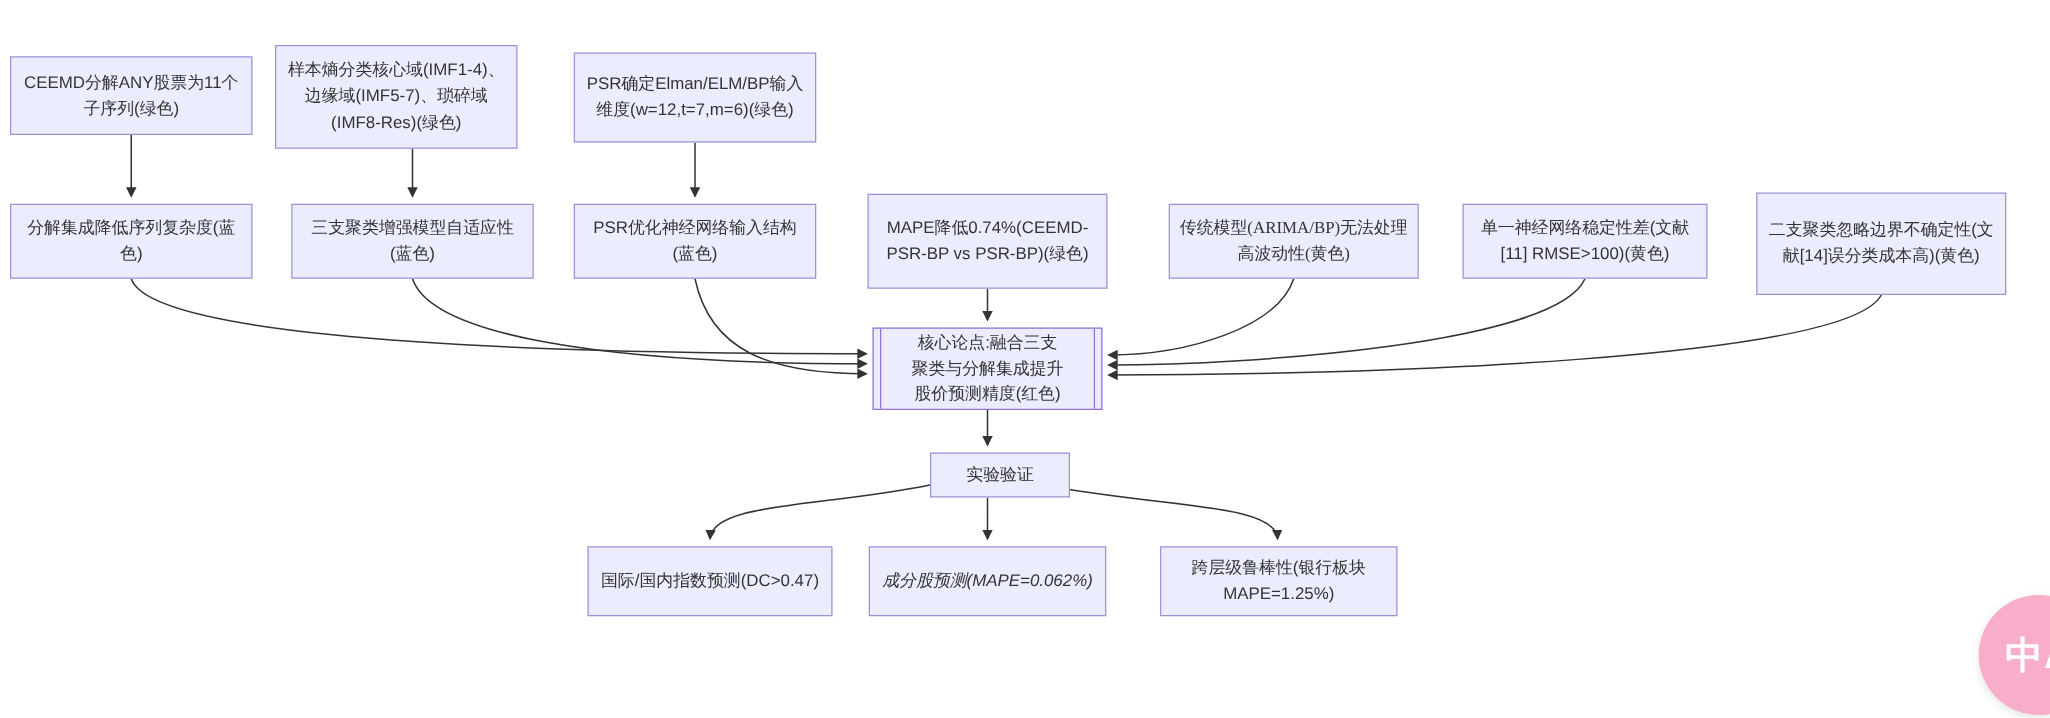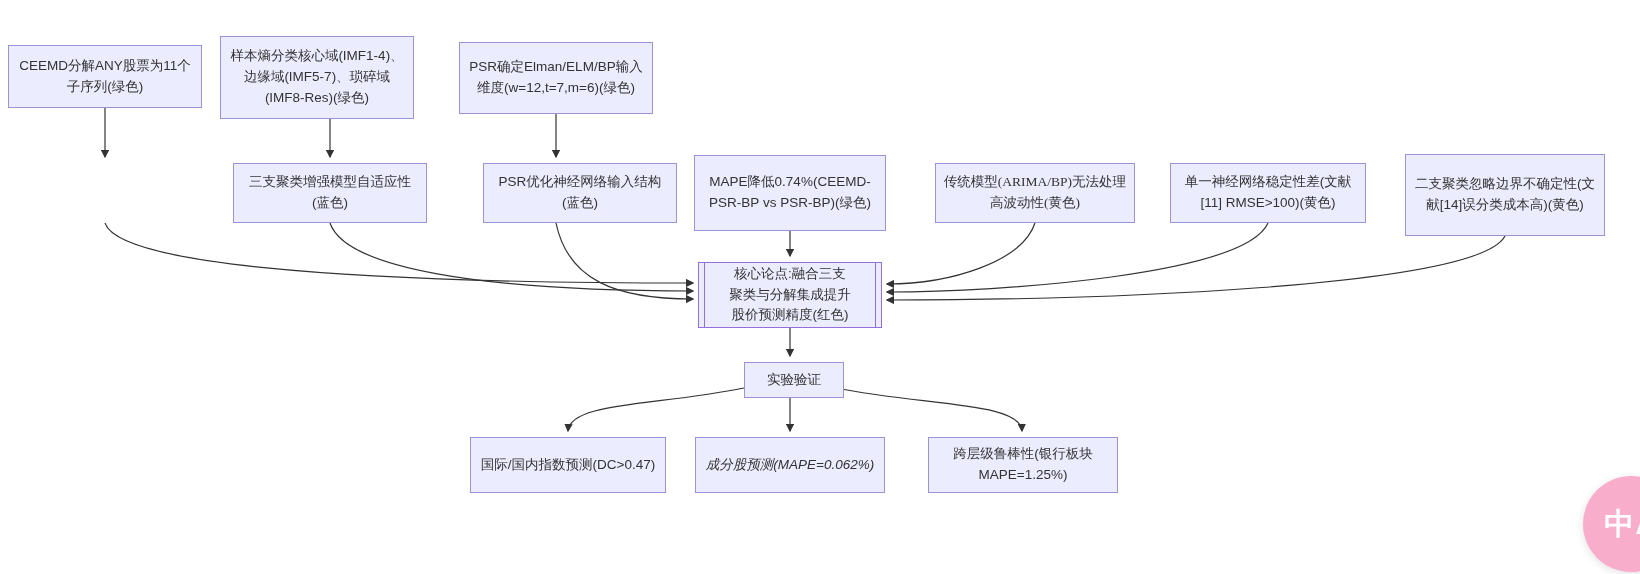--- a/index.html
+++ b/index.html
@@ -23,32 +23,32 @@
   .node{
     position:absolute;display:flex;align-items:center;justify-content:center;
     text-align:center;background:var(--node-fill);border:1px solid var(--node-border);
     color:#333333;font-size:13.5px;line-height:1.55;padding:2px 7px;box-sizing:border-box;
   }
   #node-a1{left:8px;top:45px;width:194px;height:63px;}
   #node-a2{left:220px;top:36px;width:194px;height:83px;}
   #node-a3{left:459px;top:42px;width:194px;height:72px;}
   #node-b1{left:8px;top:163px;width:194px;height:60px;}
   #node-b2{left:233px;top:163px;width:194px;height:60px;}
-  #node-b3{left:459px;top:163px;width:194px;height:60px;margin-left:24px;}
+  #node-b3{left:459px;top:163px;width:194px;height:60px;}
   #node-b4{left:694px;top:155px;width:192px;height:76px;}
   #node-b5{left:935px;top:163px;width:200px;height:60px;font-family:Liberation Serif, serif;}
   #node-b6{left:1170px;top:163px;width:196px;height:60px;}
   #node-b7{left:1405px;top:154px;width:200px;height:82px;}
   #node-core{left:698px;top:262px;width:184px;height:66px;border-color:var(--core-border);padding:2px 29px;}
   #node-core::before,#node-core::after{
     content:"";position:absolute;top:0;bottom:0;width:1px;background:var(--core-border);
   }
   #node-core::before{left:5px;}
   #node-core::after{right:5px;}
-  #node-exp{left:744px;top:362px;width:100px;height:36px;}
+  #node-exp{left:744px;top:362px;width:112px;height:36px;}
   #node-c1{left:470px;top:437px;width:196px;height:56px;}
   #node-c2{left:695px;top:437px;width:190px;height:56px;font-style:italic;}
   #node-c3{left:928px;top:437px;width:190px;height:56px;text-align:center;}
   #translate-badge{
     position:absolute;left:1583px;top:476px;width:96px;height:96px;border-radius:50%;
     background:var(--badge-bg);display:flex;align-items:center;justify-content:center;
     box-shadow:0 2px 8px rgba(0,0,0,0.12);cursor:pointer;
   }
   #translate-badge span{
     color:var(--badge-text);font-size:30px;font-weight:bold;letter-spacing:1px;
@@ -78,20 +78,21 @@
     <path d="M790 328 L790 356" marker-end="url(#arrow)"></path>
     <path d="M744 388 C655 406, 570 402, 568 431" marker-end="url(#arrow)"></path>
     <path d="M790 398 L790 431" marker-end="url(#arrow)"></path>
     <path d="M836 388 C925 406, 1021 402, 1022 431" marker-end="url(#arrow)"></path>
   </svg>
 
   <div class="node" id="node-a1">CEEMD分解ANY股票为11个子序列(绿色)</div>
   <div class="node" id="node-a2">样本熵分类核心域(IMF1-4)、边缘域(IMF5-7)、琐碎域(IMF8-Res)(绿色)</div>
   <div class="node" id="node-a3">PSR确定Elman/ELM/BP输入维度(w=12,t=7,m=6)(绿色)</div>
 
+  <div class="node" id="node-b1">分解集成降低序列复杂度(蓝色)</div>
   <div class="node" id="node-b2">三支聚类增强模型自适应性(蓝色)</div>
   <div class="node" id="node-b3">PSR优化神经网络输入结构(蓝色)</div>
   <div class="node" id="node-b4">MAPE降低0.74%(CEEMD-PSR-BP vs PSR-BP)(绿色)</div>
   <div class="node" id="node-b5">传统模型(ARIMA/BP)无法处理高波动性(黄色)</div>
   <div class="node" id="node-b6">单一神经网络稳定性差(文献[11] RMSE&gt;100)(黄色)</div>
   <div class="node" id="node-b7">二支聚类忽略边界不确定性(文献[14]误分类成本高)(黄色)</div>
 
   <div class="node" id="node-core">核心论点:融合三支聚类与分解集成提升股价预测精度(红色)</div>
 
   <div class="node" id="node-exp">实验验证</div>

